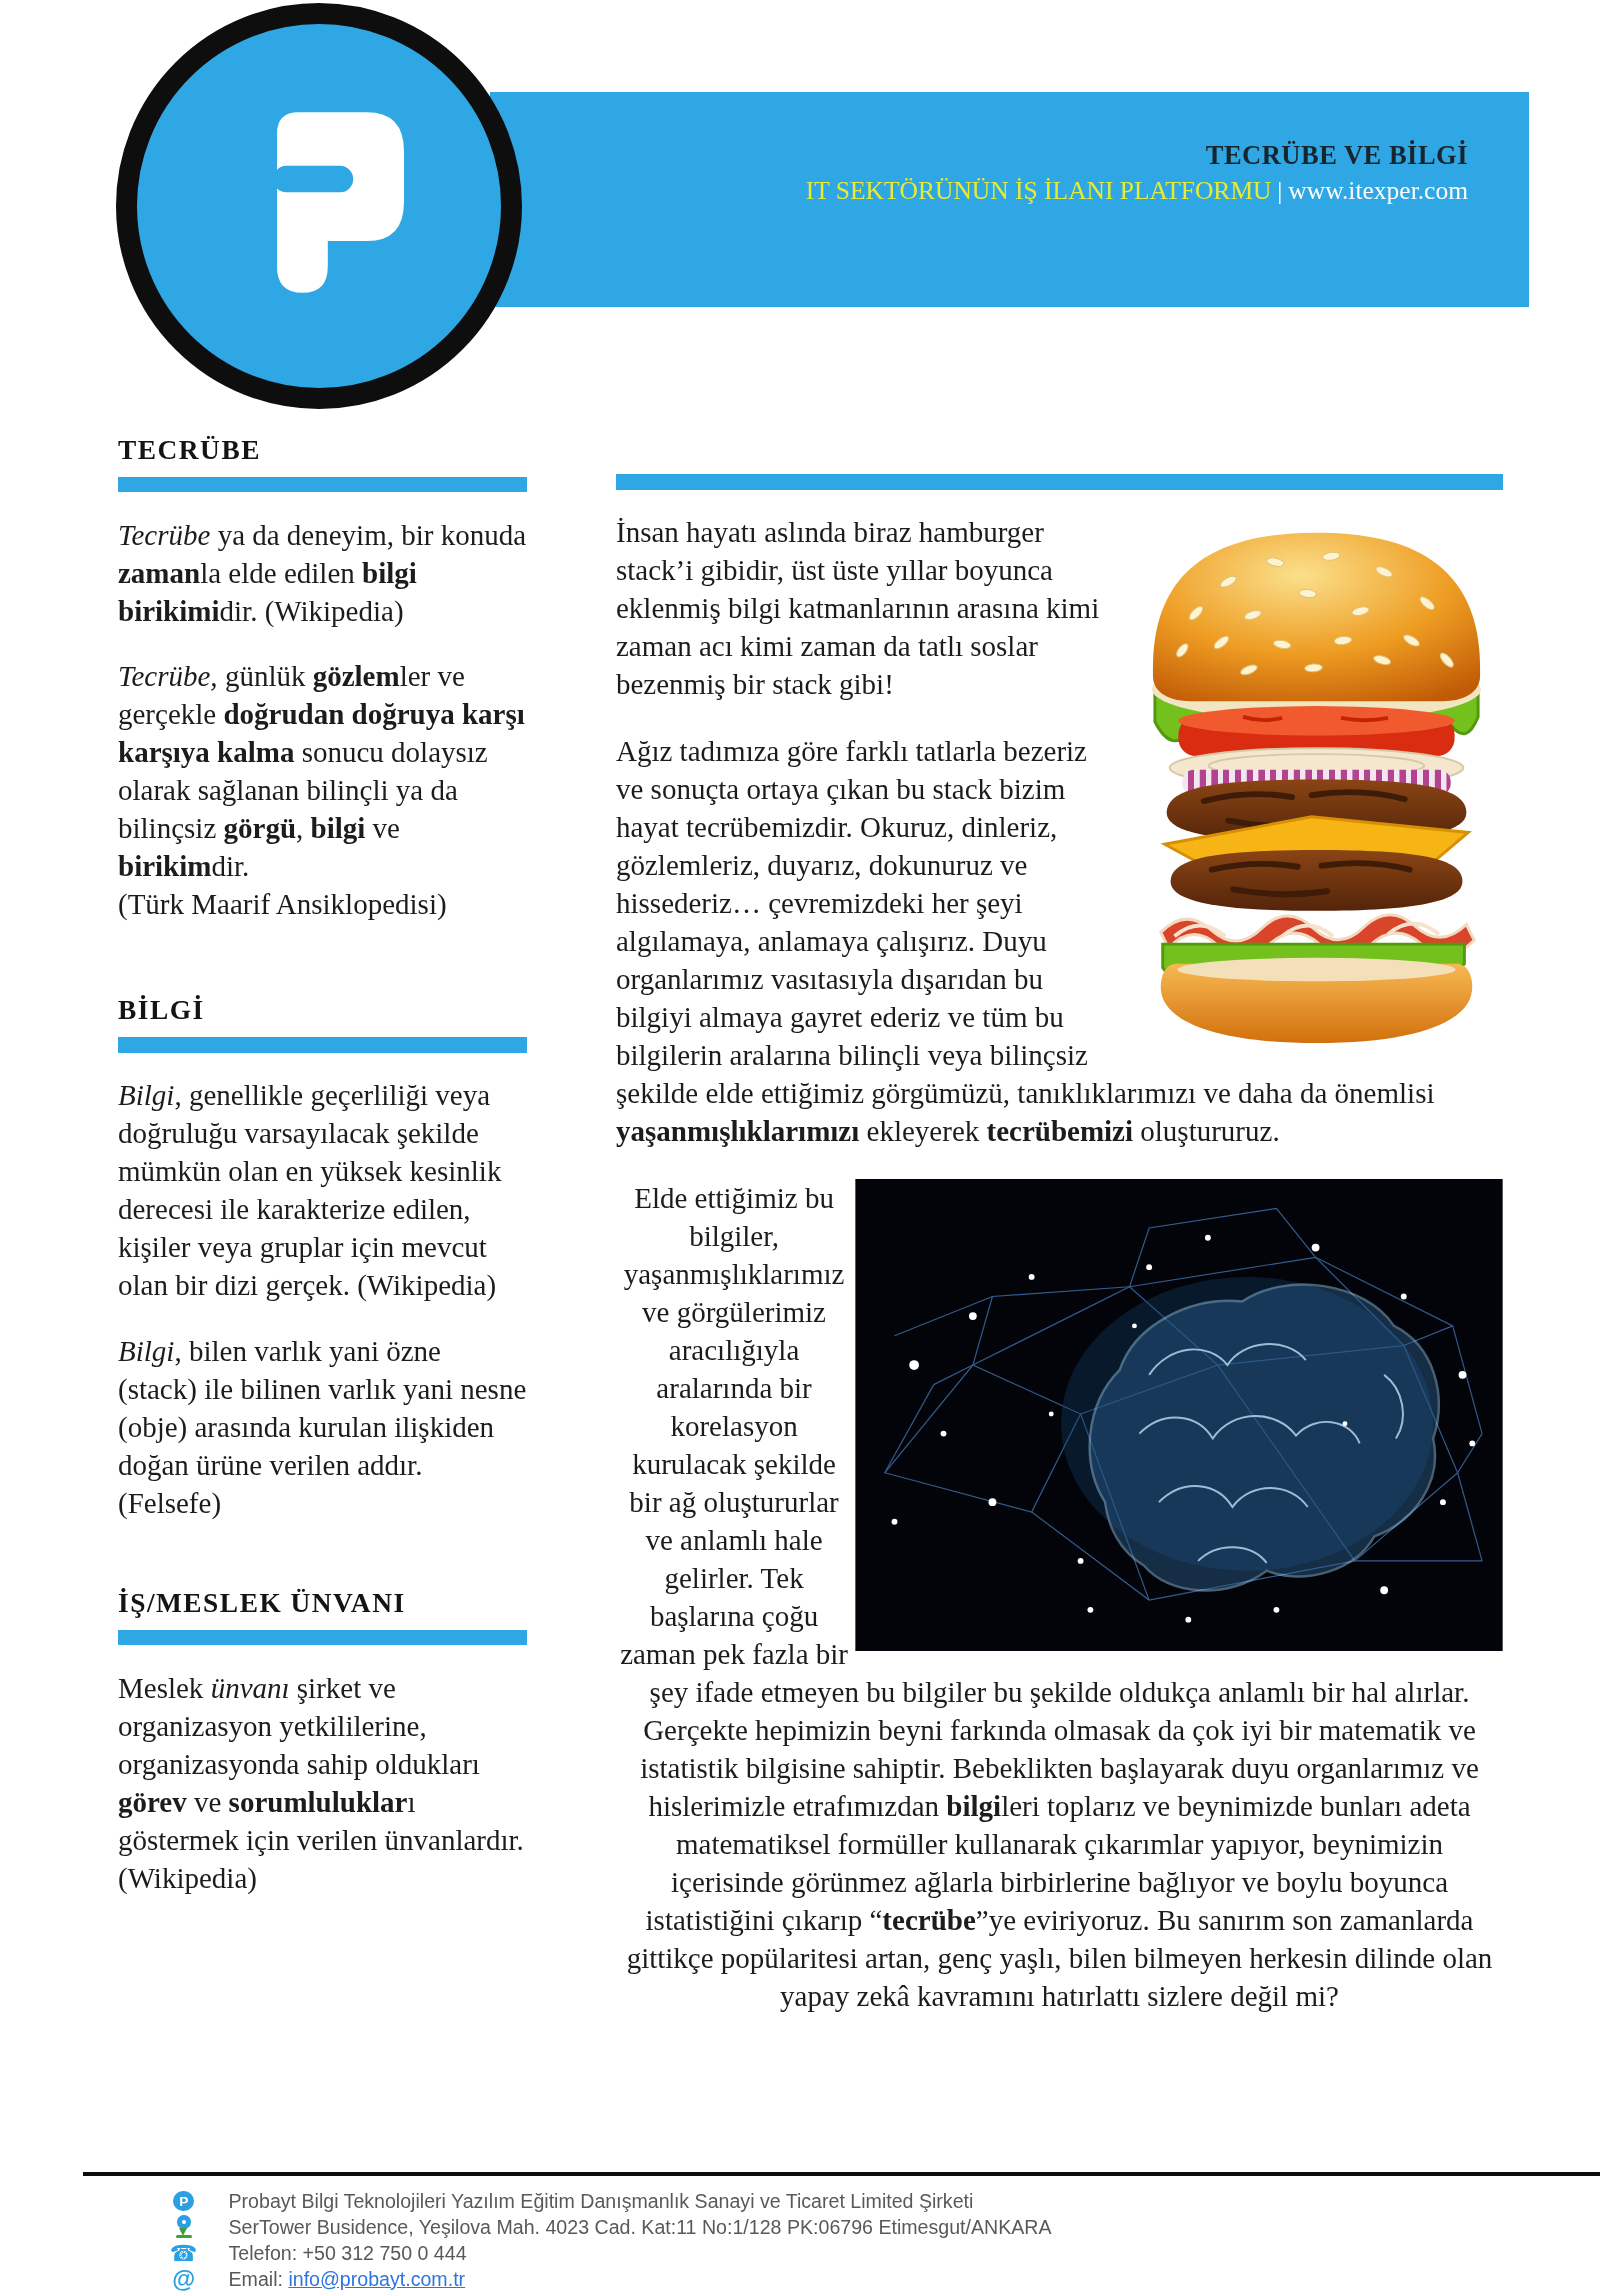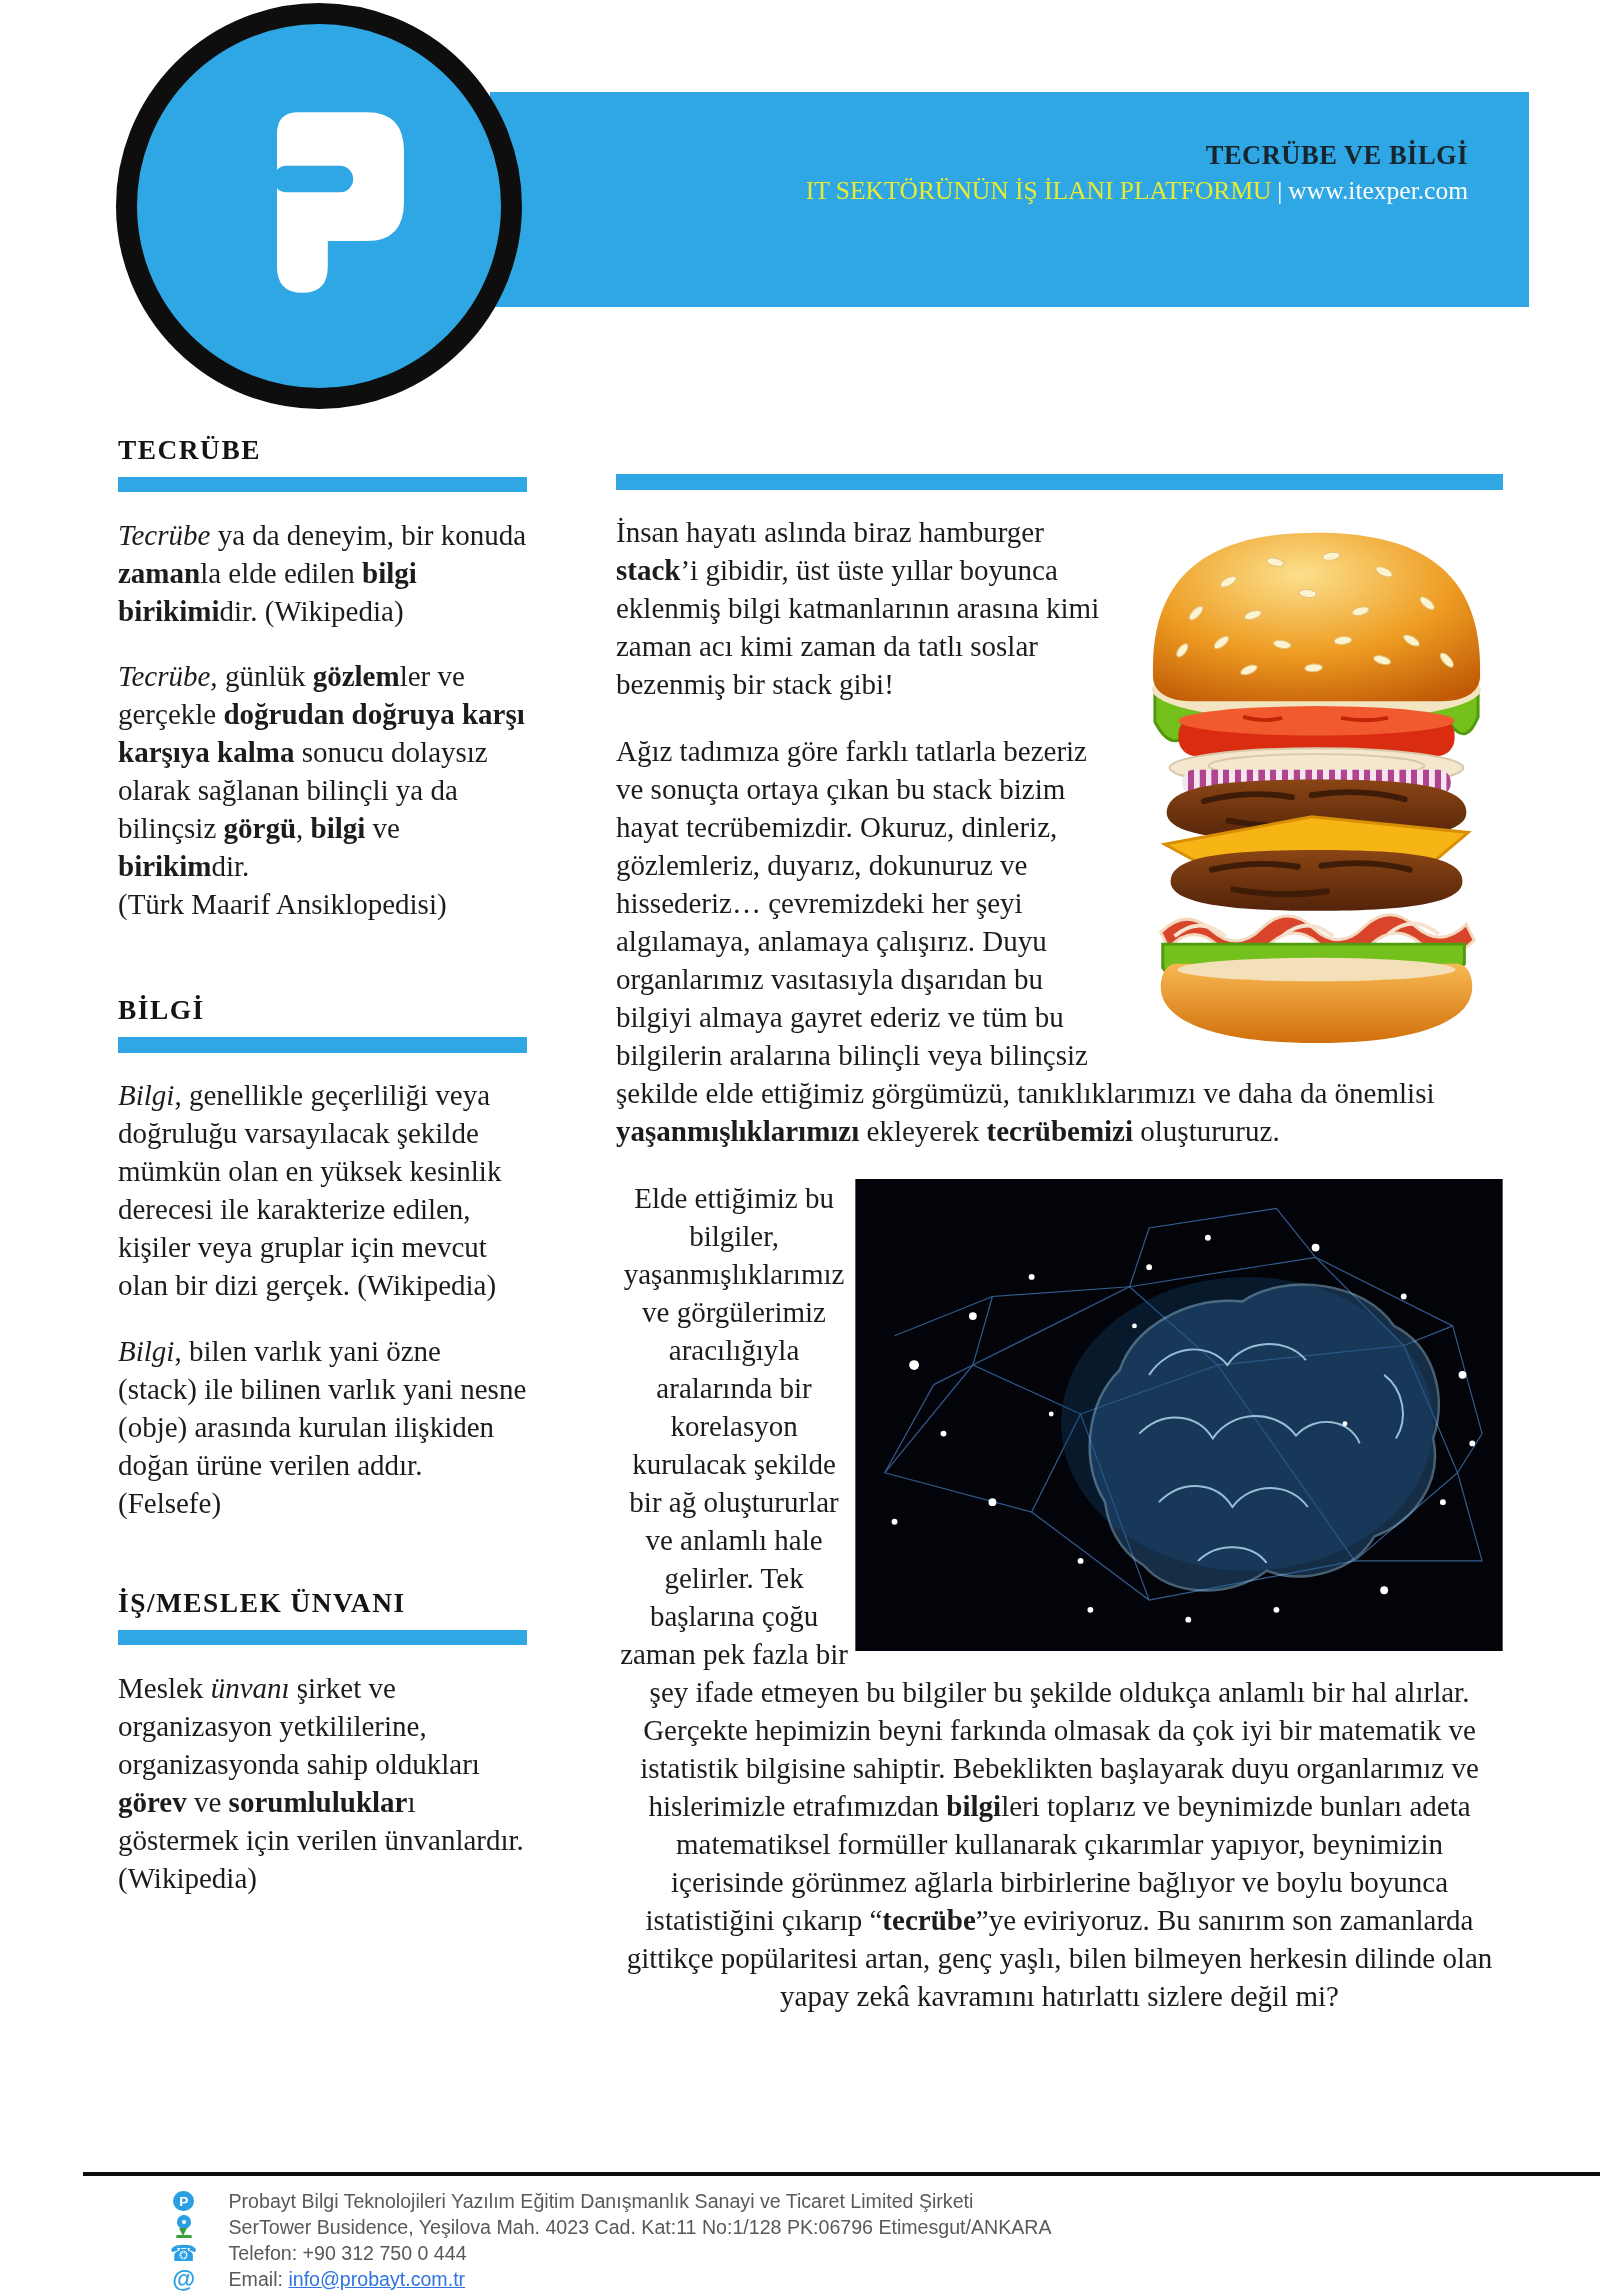--- a/index.html
+++ b/index.html
@@ -167,21 +167,21 @@
         <path d="M26 420 Q52 394 78 418 Q104 441 130 415 Q156 391 182 416 Q208 440 234 414 Q260 390 286 414 Q312 437 338 412 L346 428 Q318 456 292 432 Q266 409 240 433 Q214 456 188 432 Q162 409 136 433 Q110 456 84 433 Q58 410 34 436 Z" fill="#D8452B" stroke="#F3D9BF" stroke-width="3"></path>
         <path d="M40 424 Q66 402 92 424 M150 424 Q176 402 202 424 M258 422 Q284 400 310 422" stroke="#F6E3CF" stroke-width="4" fill="none"></path>
 
         <path d="M28 456 Q46 484 66 460 Q84 488 104 462 Q122 490 142 463 Q160 491 180 463 Q198 490 218 462 Q236 489 256 460 Q274 486 294 458 Q312 480 336 452 L336 432 L28 432 Z" fill="#74C01D" stroke="#4F9A0E" stroke-width="3"></path>
 
         <path d="M42 452 L328 452 C338 452 344 462 344 476 C344 510 290 533 185 533 C80 533 26 510 26 476 C26 462 32 452 42 452 Z" fill="url(#bbunG)"></path>
         <ellipse cx="185" cy="458" rx="142" ry="12" fill="#F3E0B8"></ellipse>
       </svg>
     </div>
 
-    <p class="para"><span>İnsan hayatı aslında biraz hamburger </span><span style="font-weight: 700;">stack</span><span>’i gibidir, üst üste yıllar boyunca eklenmiş bilgi katmanlarının arasına kimi zaman acı kimi zaman da tatlı soslar bezenmiş bir stack gibi!</span></p>
+    <p class="para"><span>İnsan hayatı aslında biraz hamburger </span><span style="font-weight: 400;">stack</span><span>’i gibidir, üst üste yıllar boyunca eklenmiş bilgi katmanlarının arasına kimi zaman acı kimi zaman da tatlı soslar bezenmiş bir stack gibi!</span></p>
     <p class="para"><span>Ağız tadımıza göre farklı tatlarla bezeriz ve sonuçta ortaya çıkan bu stack bizim hayat tecrübemizdir. Okuruz, dinleriz, gözlemleriz, duyarız, dokunuruz ve hissederiz… çevremizdeki her şeyi algılamaya, anlamaya çalışırız. Duyu organlarımız vasıtasıyla dışarıdan bu bilgiyi almaya gayret ederiz ve tüm bu bilgilerin aralarına bilinçli veya bilinçsiz şekilde elde ettiğimiz görgümüzü, tanıklıklarımızı ve daha da önemlisi </span><span style="font-weight: 700;">yaşanmışlıklarımızı</span><span> ekleyerek </span><span style="font-weight: 700;">tecrübemizi</span><span> oluştururuz.</span></p>
 
     <p class="para last">
       
       <span class="brain-float">
         <svg width="648" height="472" viewBox="0 0 661 482">
           <rect width="661" height="482" fill="#030409"></rect>
           <g stroke="#3C6CA6" stroke-width="1.2" fill="none" opacity="0.85">
             <path d="M30 300 L120 190 L230 240 L180 340 Z"></path>
             <path d="M120 190 L280 110 L370 190 L230 240"></path>
@@ -245,21 +245,21 @@
             <span class="head"></span>
             <span class="hole"></span>
             <span class="base"></span>
             <span class="foot"></span>
           </span>
       </span>
       <span>SerTower Busidence, Yeşilova Mah. 4023 Cad. Kat:11 No:1/128 PK:06796 Etimesgut/ANKARA</span>
     </div>
     <div class="f-row">
       <span class="f-icon icon-phone">☎</span>
-      <span>Telefon: +90 312 750 0 444</span>
+      <span>Telefon: +50 312 750 0 444</span>
     </div>
     <div class="f-row">
       <span class="f-icon icon-at">@</span>
       <span><span>Email: </span><a href="#" class="email-link">info@probayt.com.tr</a></span>
     </div>
   </div>
 
 </div>
 
 

